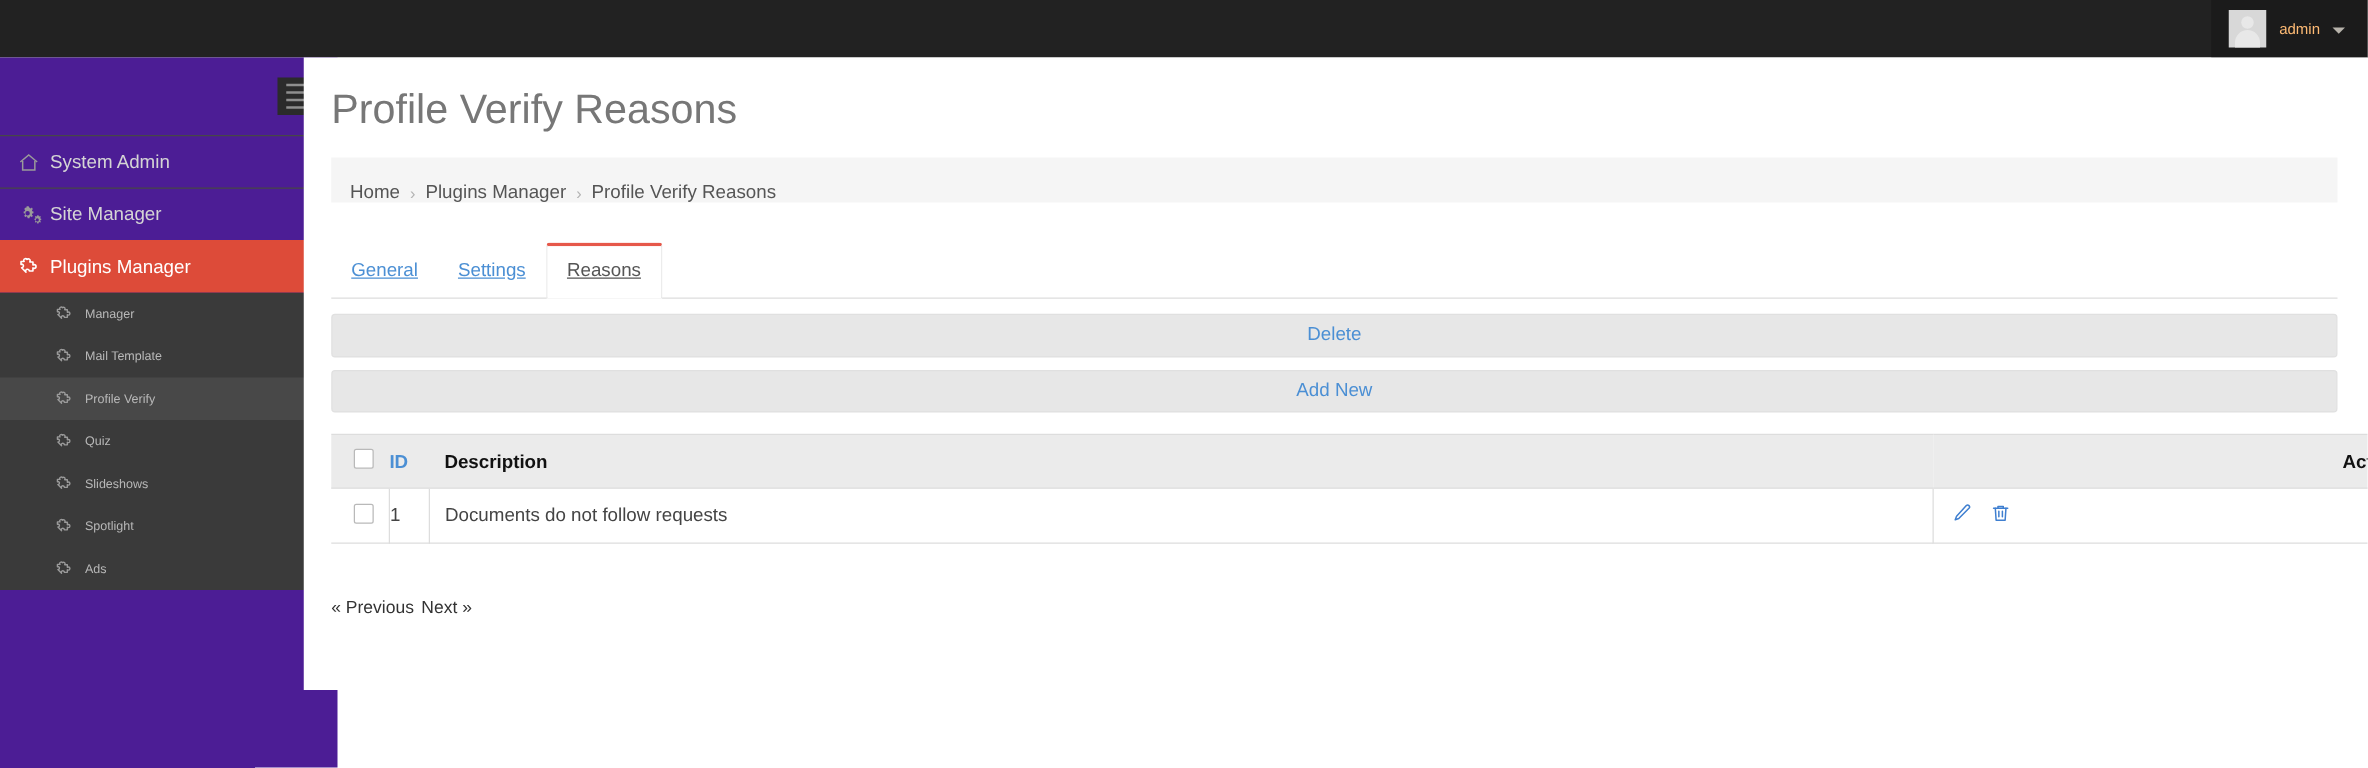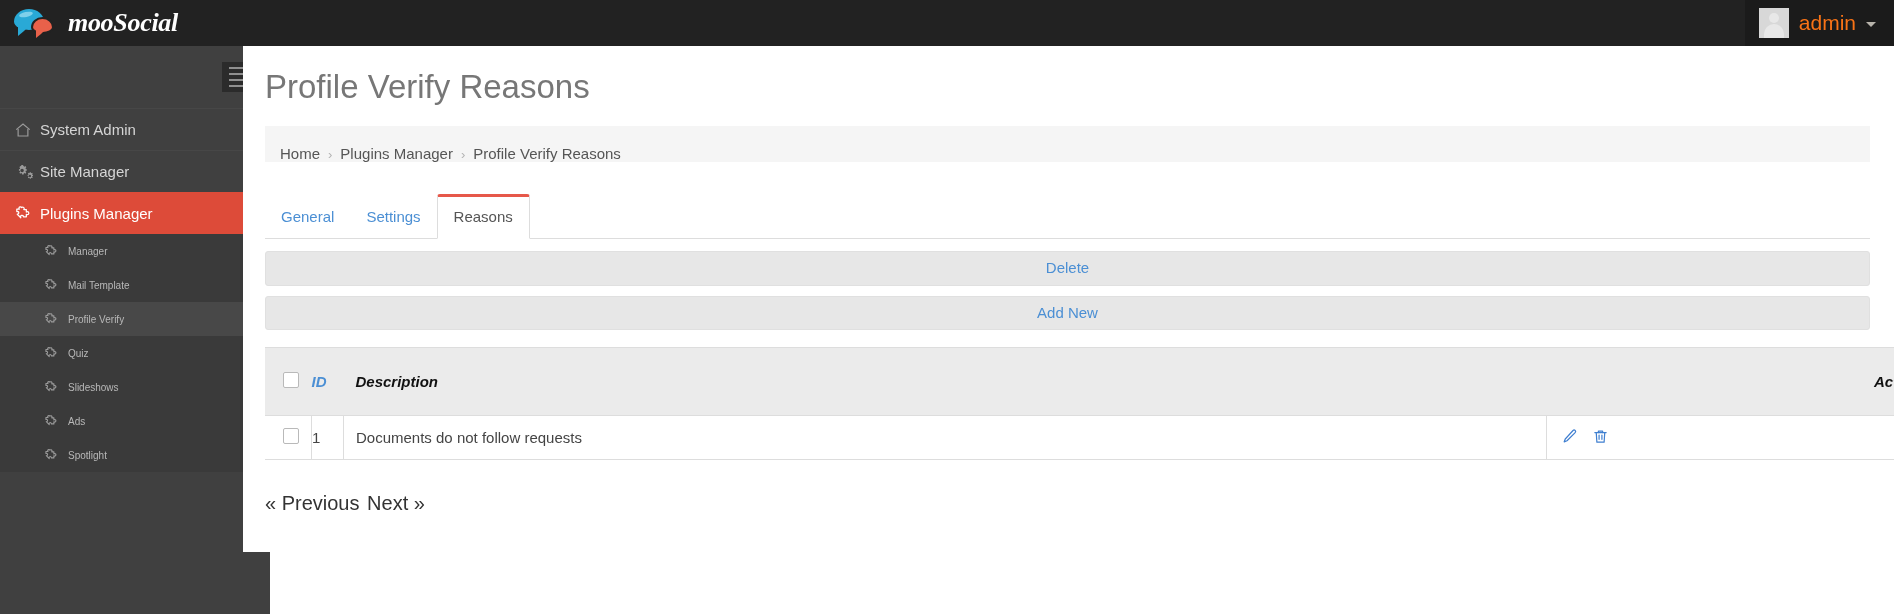--- a/index.html
+++ b/index.html
@@ -113,38 +113,38 @@
   }
   .avatar::after {
     content: "";
     position: absolute;
     left: 5px; top: 16px;
     width: 20px; height: 16px;
     border-radius: 10px 10px 0 0;
     background: #e8e8e8;
   }
   .user-name {
-    color: #f97316;
-    font-size: 21px;
+    color: #fdba74;
+    font-size: 12px;
   }
   .caret-down {
     width: 0; height: 0;
     border-left: 5px solid transparent;
     border-right: 5px solid transparent;
     border-top: 5px solid #b7b3ab;
     margin-top: 3px;
   }
 
   
   .sidebar {
     position: absolute;
     top: 46px; left: 0;
     width: 270px;
     height: 568px;
-    background: #404040;
+    background: #4c1d95;
     overflow: hidden;
   }
   .hamburger-row {
     height: 62px;
     display: flex;
     align-items: center;
     justify-content: flex-end;
     padding-right: 18px;
   }
   .hamburger {
@@ -248,20 +248,21 @@
     margin-top: 33px;
     border-bottom: 1px solid #dddddd;
     height: 44px;
   }
   .tab {
     padding: 0 16px;
     height: 42px;
     line-height: 42px;
     font-size: 15px;
     color: #4b8fd4;
+    text-decoration: underline;
   }
   .tab.active {
     color: #555555;
     background: #ffffff;
     border: 1px solid #dddddd;
     border-bottom: 1px solid #ffffff;
     border-top: 3px solid #e6584a;
     height: 45px;
     line-height: 40px;
     margin-bottom: -1px;
@@ -289,25 +290,24 @@
     border-collapse: collapse;
     margin-top: 17px;
     font-size: 15px;
   }
   .data-table th {
     background: #ebebeb;
     border: 1px solid #dddddd;
     border-left: none;
     border-right: none;
     text-align: left;
-    padding: 24px 12px;
+    padding: 11px 12px;
     font-weight: bold;
     color: #111111;
     height: 42px;
-    font-style: italic;
   }
   .data-table th.col-check { width: 40px; padding-left: 18px; }
   .data-table th.col-id { width: 32px; color: #4b8fd4; padding-left: 0; }
   .data-table th.col-actions { text-align: right; padding-right: 16px; }
   .data-table td {
     border-bottom: 1px solid #dddddd;
     border-right: 1px solid #dddddd;
     padding: 11px 12px;
     color: #444444;
     height: 44px;
@@ -326,37 +326,30 @@
     display: inline-block;
   }
   .action-icons {
     display: flex;
     gap: 14px;
     align-items: center;
     color: #3f7fd0;
   }
 
   .pager {
-    margin-top: 32px;
-    font-size: 20px;
+    margin-top: 42px;
+    font-size: 14px;
     color: #333333;
   }
   .pager span { margin-right: 2px; }
 </style>
 </head>
 <body>
 
 <div class="topbar">
-  <div class="brand">
-    <div class="logo-bubbles">
-      <div class="bubble-blue"></div>
-      <div class="bubble-orange"></div>
-    </div>
-    <div class="brand-text">mooSocial</div>
-  </div>
   <div class="topbar-spacer"></div>
   <div class="user-menu">
     <div class="avatar"></div>
     <div class="user-name">admin</div>
     <div class="caret-down"></div>
   </div>
 </div>
 
 <div class="sidebar">
 
@@ -441,29 +434,29 @@
           </svg>
       </span>
       <span>Slideshows</span>
     </div>
     <div class="subnav-item">
       <span class="subnav-icon">
         <svg width="15" height="15" viewBox="0 0 24 24" fill="none" stroke="currentColor" stroke-width="1.8" stroke-linejoin="round">
             <path d="M9.5 3.4a2 2 0 0 1 3.4 1.4c0 .5-.2.9-.5 1.3h3.4v3.3c.4-.3.8-.5 1.3-.5a2 2 0 1 1 0 4c-.5 0-.9-.2-1.3-.5v3.4H12a2 2 0 1 0-3.6 1.2l-4.7-4.7a2 2 0 0 0 1.2-3.6H3.1V5.6h3.3c-.3-.4-.5-.8-.5-1.3a2 2 0 0 1 3.6-.9z"></path>
           </svg>
       </span>
+      <span>Spotlight</span>
+    </div>
+    <div class="subnav-item">
+      <span class="subnav-icon">
+        <svg width="15" height="15" viewBox="0 0 24 24" fill="none" stroke="currentColor" stroke-width="1.8" stroke-linejoin="round">
+            <path d="M9.5 3.4a2 2 0 0 1 3.4 1.4c0 .5-.2.9-.5 1.3h3.4v3.3c.4-.3.8-.5 1.3-.5a2 2 0 1 1 0 4c-.5 0-.9-.2-1.3-.5v3.4H12a2 2 0 1 0-3.6 1.2l-4.7-4.7a2 2 0 0 0 1.2-3.6H3.1V5.6h3.3c-.3-.4-.5-.8-.5-1.3a2 2 0 0 1 3.6-.9z"></path>
+          </svg>
+      </span>
       <span>Ads</span>
-    </div>
-    <div class="subnav-item">
-      <span class="subnav-icon">
-        <svg width="15" height="15" viewBox="0 0 24 24" fill="none" stroke="currentColor" stroke-width="1.8" stroke-linejoin="round">
-            <path d="M9.5 3.4a2 2 0 0 1 3.4 1.4c0 .5-.2.9-.5 1.3h3.4v3.3c.4-.3.8-.5 1.3-.5a2 2 0 1 1 0 4c-.5 0-.9-.2-1.3-.5v3.4H12a2 2 0 1 0-3.6 1.2l-4.7-4.7a2 2 0 0 0 1.2-3.6H3.1V5.6h3.3c-.3-.4-.5-.8-.5-1.3a2 2 0 0 1 3.6-.9z"></path>
-          </svg>
-      </span>
-      <span>Spotlight</span>
     </div>
   </div>
 </div>
 
 <div class="main">
 
   <h1 class="page-title">Profile Verify Reasons</h1>
 
   <div class="breadcrumb">
     <span>Home</span>

